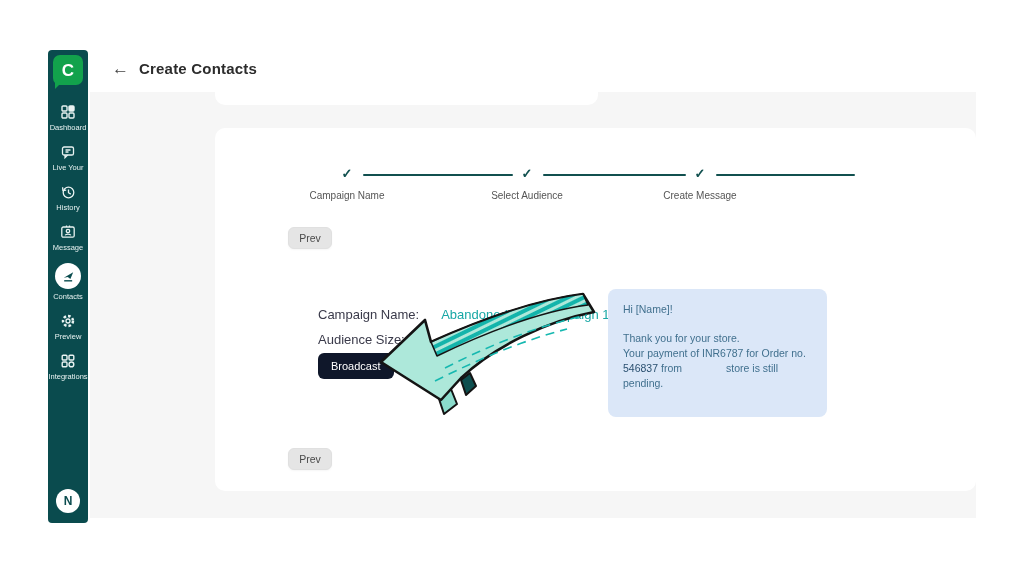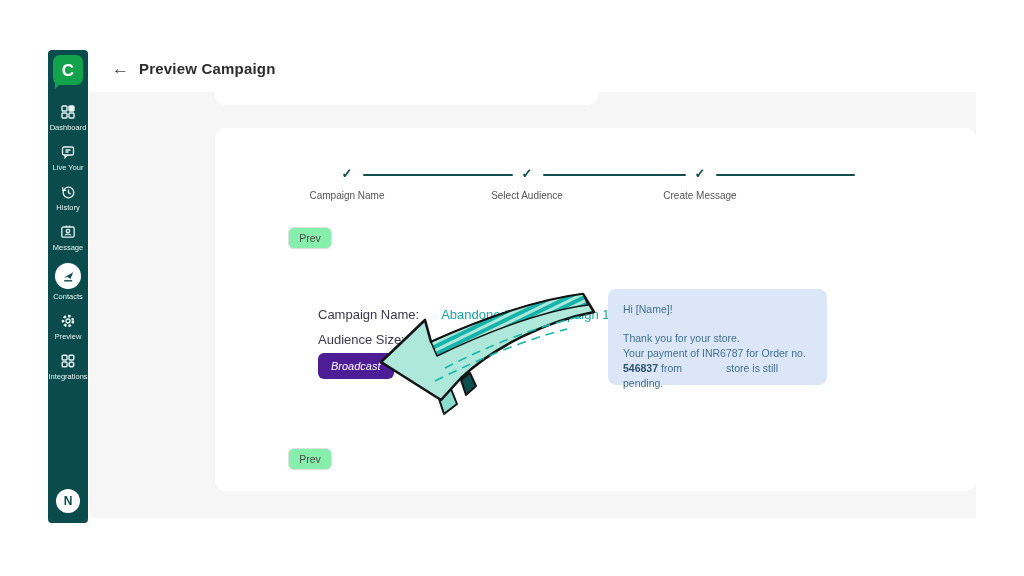--- a/index.html
+++ b/index.html
@@ -43,36 +43,36 @@
     background:#ffffff; border-radius:10px; }
 
   
   .step { position:absolute; width:140px; text-align:center; transform:translateX(-50%); top:38px; cursor:pointer; }
   .step-glyph { display:block; color:#11504f; font-size:13px; font-weight:bold; height:16px; line-height:16px; }
   .step-dot { display:block; margin:5px auto 5px auto; width:7px; height:7px; border-radius:50%; background:#11504f; }
   .step-label { display:block; margin-top:8px; font-size:10px; color:#555; }
   .connector { position:absolute; height:2px; background:#11504f; border-radius:1px; top:46px; }
 
   
-  .prev-btn { position:absolute; width:44px; height:22px; background:#86efac; border:1px solid #e0e0e0;
+  .prev-btn { position:absolute; width:44px; height:22px; background:#e5e5e5; border:1px solid #e0e0e0;
     border-radius:6px; font-size:10.5px; color:#4a4a4a; display:flex; align-items:center; justify-content:center;
     cursor:pointer; box-shadow:0 1px 2px rgba(0,0,0,.04); font-family:"Liberation Sans", sans-serif; }
-  .broadcast-btn { position:absolute; left:103px; top:225px; background:#4c1d95; color:#ffffff;
+  .broadcast-btn { position:absolute; left:103px; top:225px; background:#0f172a; color:#ffffff;
     border:none; border-radius:6px; font-size:11px; padding:7px 13px; cursor:pointer;
-    font-family:"Liberation Sans", sans-serif;font-style:italic; }
+    font-family:"Liberation Sans", sans-serif; }
 
   
   .detail-row { position:absolute; left:103px; font-size:13px; color:#3a3a4a; font-weight:500; }
   .campaign-value { color:#17a7a5; margin-left:22px; font-weight:500; }
 
   
-  .msg-box { position:absolute; left:393px; top:161px; width:219px; height:96px;
+  .msg-box { position:absolute; left:393px; top:161px; width:219px; height:128px;
     background:#dbe7f8; border-radius:8px; padding:13px 15px; color:#41708e; font-size:10.5px; line-height:15px; }
   .msg-greeting { margin-bottom:14px; }
-  .msg-bold { font-weight:bold; color:#2a5070; margin-right:3px; }
+  .msg-bold { font-weight:normal; color:#2a5070; margin-right:3px; }
   .store-gap { display:inline-block; width:44px; }
 
   
   .arrow-overlay { position:absolute; left:160px; top:160px; width:245px; height:135px; z-index:5; pointer-events:none; }
 </style>
 </head>
 <body>
 
 <div class="page">
 
@@ -163,21 +163,21 @@
           </svg>
         </span>
         <span class="nav-label">Integrations</span>
       </div>
     </nav>
     <div class="avatar">N</div>
   </aside>
 
   <div class="header">
     <span class="back-arrow">←</span>
-    <span class="page-title">Preview Campaign</span>
+    <span class="page-title">Create Contacts</span>
   </div>
 
   <div class="gray-panel"></div>
   <div class="card-remnant"></div>
 
   <div class="main-card">
 
     <div class="connector" style="left:148px; width:150px;"></div>
     <div class="connector" style="left:328px; width:143px;"></div>
     <div class="connector" style="left:501px; width:139px;"></div>

